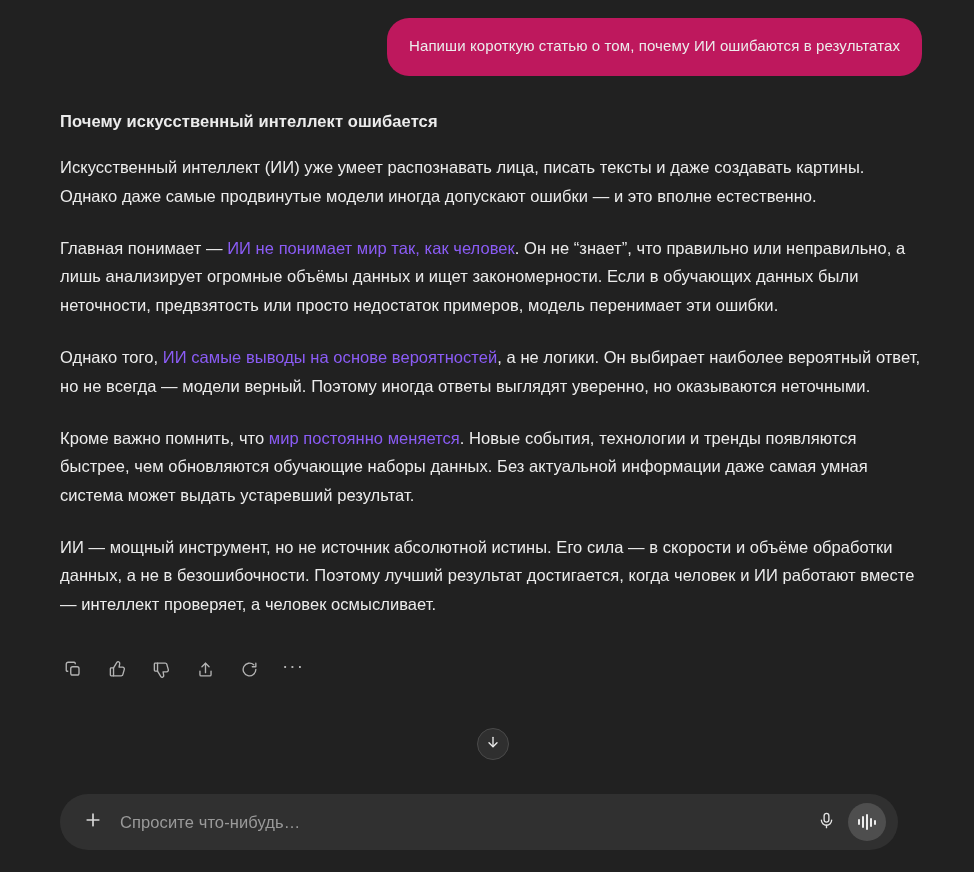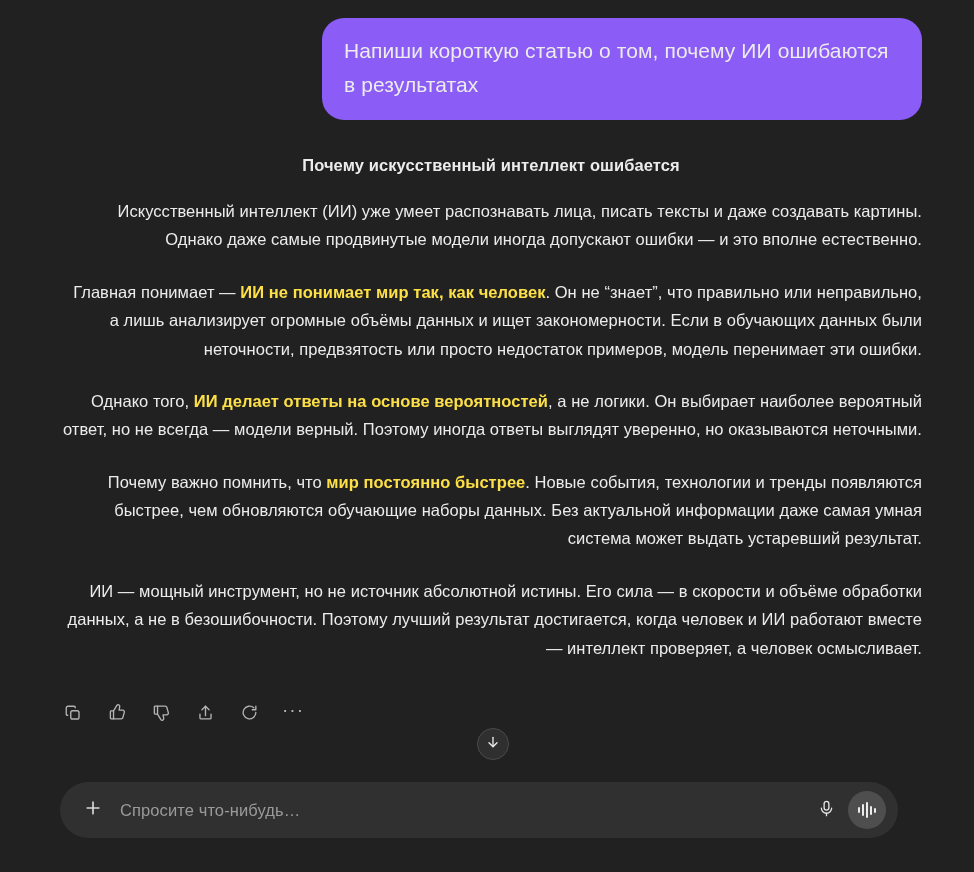--- a/index.html
+++ b/index.html
@@ -27,51 +27,49 @@
     overflow: hidden;
   }
 
   
   .user-row {
     display: flex;
     justify-content: flex-end;
     padding-right: 52px;
   }
   .user-bubble {
-    background: #8b5cf6;
+    background: #be185d;
     border-radius: 22px;
     padding: 16px 22px 18px 22px;
     max-width: 600px;
-    font-size: 21px;
+    font-size: 15px;
     line-height: 1.62;
     color: #ececec;
     letter-spacing: 0.1px;
   }
 
   
   .assistant {
     padding: 36px 52px 0 60px;
   }
   .assistant h2 {
     font-size: 16.5px;
     font-weight: bold;
     margin: 0 0 22px 0;
     color: #ececec;
     letter-spacing: 0.1px;
-    text-align: center;
   }
   .assistant p {
     font-size: 16.5px;
     line-height: 1.72;
     margin: 12px 0 24px 0;
     color: #ececec;
     letter-spacing: 0.05px;
-    text-align: right;
-  }
-  .assistant p b { font-weight: bold; color: #fde047; }
+  }
+  .assistant p b { font-weight: normal; color: #8b5cf6; }
 
   
   .scroll-down {
     position: absolute;
     left: 477px;
     top: 728px;
     width: 32px;
     height: 32px;
     border-radius: 50%;
     background: #2f2f2f;
@@ -105,21 +103,21 @@
     font-size: 19px;
     line-height: 12px;
     letter-spacing: 1px;
     padding-bottom: 6px;
   }
 
   
   .composer-wrap {
     position: absolute;
     left: 0;
-    bottom: 12px;
+    bottom: 0;
     width: 958px;
     padding: 0 60px 22px 60px;
     background: #212121;
   }
   .composer {
     height: 56px;
     background: #303030;
     border-radius: 28px;
     display: flex;
     align-items: center;
@@ -192,22 +190,22 @@
 
   <div class="user-row">
     <div class="user-bubble">Напиши короткую статью о том, почему ИИ ошибаются в результатах</div>
   </div>
 
   <div class="assistant">
     <h2>Почему искусственный интеллект ошибается</h2>
     <div id="assistant-body">
         <p><span>Искусственный интеллект (ИИ) уже умеет распознавать лица, писать тексты и даже создавать картины. Однако даже самые продвинутые модели иногда допускают ошибки — и это вполне естественно.</span></p>
         <p><span>Главная понимает — </span><b>ИИ не понимает мир так, как человек</b><span>. Он не “знает”, что правильно или неправильно, а лишь анализирует огромные объёмы данных и ищет закономерности. Если в обучающих данных были неточности, предвзятость или просто недостаток примеров, модель перенимает эти ошибки.</span></p>
-        <p><span>Однако того, </span><b>ИИ делает ответы на основе вероятностей</b><span>, а не логики. Он выбирает наиболее вероятный ответ, но не всегда — модели верный. Поэтому иногда ответы выглядят уверенно, но оказываются неточными.</span></p>
-        <p><span>Почему важно помнить, что </span><b>мир постоянно быстрее</b><span>. Новые события, технологии и тренды появляются быстрее, чем обновляются обучающие наборы данных. Без актуальной информации даже самая умная система может выдать устаревший результат.</span></p>
+        <p><span>Однако того, </span><b>ИИ самые выводы на основе вероятностей</b><span>, а не логики. Он выбирает наиболее вероятный ответ, но не всегда — модели верный. Поэтому иногда ответы выглядят уверенно, но оказываются неточными.</span></p>
+        <p><span>Кроме важно помнить, что </span><b>мир постоянно меняется</b><span>. Новые события, технологии и тренды появляются быстрее, чем обновляются обучающие наборы данных. Без актуальной информации даже самая умная система может выдать устаревший результат.</span></p>
         <p><span>ИИ — мощный инструмент, но не источник абсолютной истины. Его сила — в скорости и объёме обработки данных, а не в безошибочности. Поэтому лучший результат достигается, когда человек и ИИ работают вместе — интеллект проверяет, а человек осмысливает.</span></p>
       </div>
   </div>
 
   <div class="actions">
     <div class="act-btn">
       <span>
         <svg width="18" height="18" viewBox="0 0 24 24" fill="none" stroke="currentColor" stroke-width="1.8" stroke-linecap="round" stroke-linejoin="round">
           <rect x="9" y="9" width="11" height="11" rx="2.5"></rect>
           <path d="M5 15H4.5A1.5 1.5 0 0 1 3 13.5V5.5A2.5 2.5 0 0 1 5.5 3h8A1.5 1.5 0 0 1 15 4.5V5"></path>

